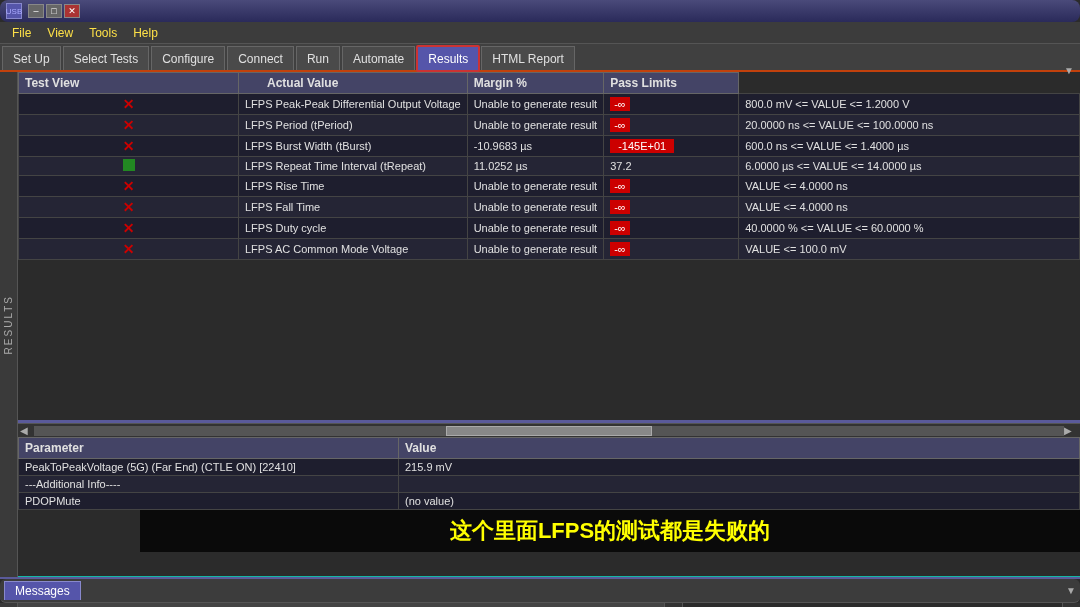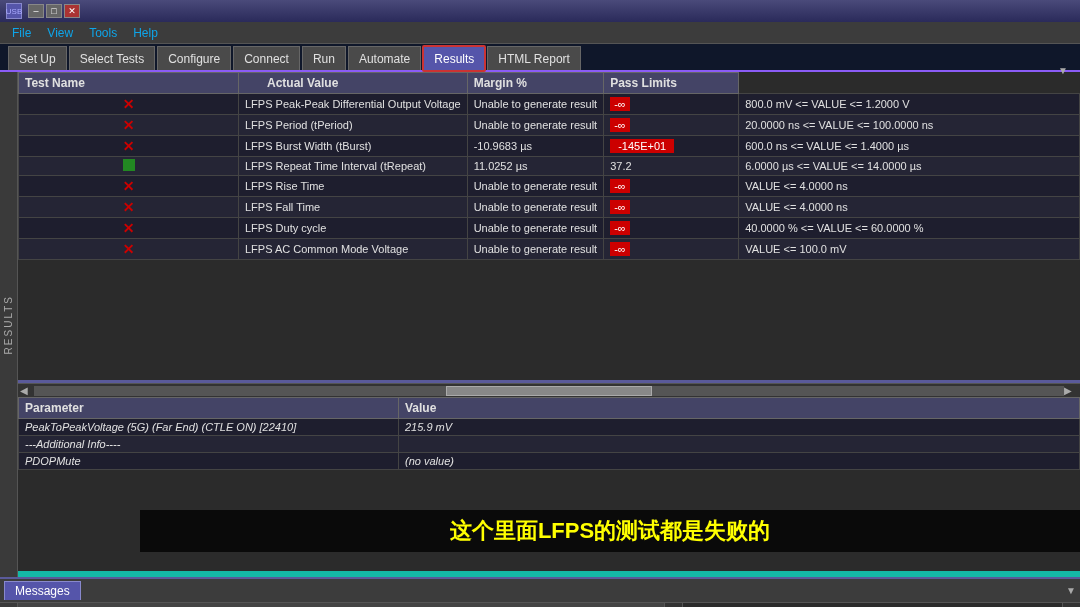--- a/index.html
+++ b/index.html
@@ -14,20 +14,21 @@
     }
 
     
     .title-bar {
       background: linear-gradient(to bottom, #4a4a7a, #2a2a5a);
       height: 22px;
       display: flex;
       align-items: center;
       padding: 0 6px;
       gap: 6px;
+      border-radius: 8px;
     }
     .title-bar-icon {
       width: 16px;
       height: 16px;
       background: #5555aa;
       border: 1px solid #8888cc;
       display: flex;
       align-items: center;
       justify-content: center;
       font-size: 9px;
@@ -60,32 +61,32 @@
       background: #3c3c3c;
       height: 22px;
       display: flex;
       align-items: center;
       padding: 0 4px;
       border-bottom: 1px solid #555;
     }
     .menu-item {
       padding: 2px 8px;
       cursor: pointer;
-      color: #0ea5e9;
+      color: #fde047;
       font-size: 12px;
     }
 
     
     .toolbar {
-      background: #0f172a;
+      background: #404040;
       height: 28px;
       display: flex;
       align-items: flex-end;
-      padding: 0 8px;
-      border-bottom: 2px solid #8b5cf6;
+      padding: 0 2px;
+      border-bottom: 2px solid #c2410c;
     }
     .tab {
       padding: 4px 10px;
       cursor: pointer;
       color: #e0e0e0;
       font-size: 12px;
       background: #4a4a4a;
       border: 1px solid #666;
       border-bottom: none;
       margin-right: 2px;
@@ -175,37 +176,36 @@
     tbody td {
       padding: 2px 6px;
       border: 1px solid #444;
       font-size: 11px;
       color: #e0e0e0;
       white-space: nowrap;
     }
 
     
     .param-table {
-      height: 180px;
+      height: 140px;
       overflow-y: auto;
-      border-bottom: 6px solid #14b8a6;
+      border-bottom: 1px solid #14b8a6;
     }
     .param-table table {
       width: 100%;
     }
     .param-table thead th {
       background: #444466;
       padding: 3px 6px;
       font-size: 12px;
     }
     .param-table tbody td {
       padding: 2px 6px;
       border: 1px solid #444;
       font-size: 11px;
-      font-style: italic;
     }
 
     
     .hscroll {
       height: 14px;
       background: #333;
       border-top: 1px solid #555;
       display: flex;
       align-items: center;
       padding: 0 2px;
@@ -233,20 +233,21 @@
       display: flex;
       flex-direction: column;
     }
     .messages-header {
       height: 24px;
       background: #3c3c3c;
       display: flex;
       align-items: center;
       padding: 0 4px;
       border-bottom: 1px solid #555;
+      border-radius: 6px;
     }
     .messages-tab {
       padding: 2px 10px;
       background: #5555aa;
       border: 1px solid #8888cc;
       border-bottom: none;
       color: white;
       font-size: 12px;
     }
     .messages-content {
@@ -344,21 +345,21 @@
   <div class="side-label">
     <span class="side-label-text">RESULTS</span>
   </div>
 
   <div class="results-panel">
 
     <div class="test-table">
       <table>
         <thead>
           <tr>
-            <th style="width:220px;">Test Name</th>
+            <th style="width:220px;">Test View</th>
             <th style="width:160px;padding-left:28px;">Actual Value</th>
             <th style="width:70px;margin-top:32px;">Margin %</th>
             <th>Pass Limits</th>
           </tr>
         </thead>
         <tbody id="results-tbody">
         <tr>
               <td style="width: 18px; text-align: center;"><span style="color:#cc0000;font-weight:bold;font-size:14px;">✕</span></td>
               <td>LFPS Peak-Peak Differential Output Voltage</td>
               <td>Unable to generate result</td>

